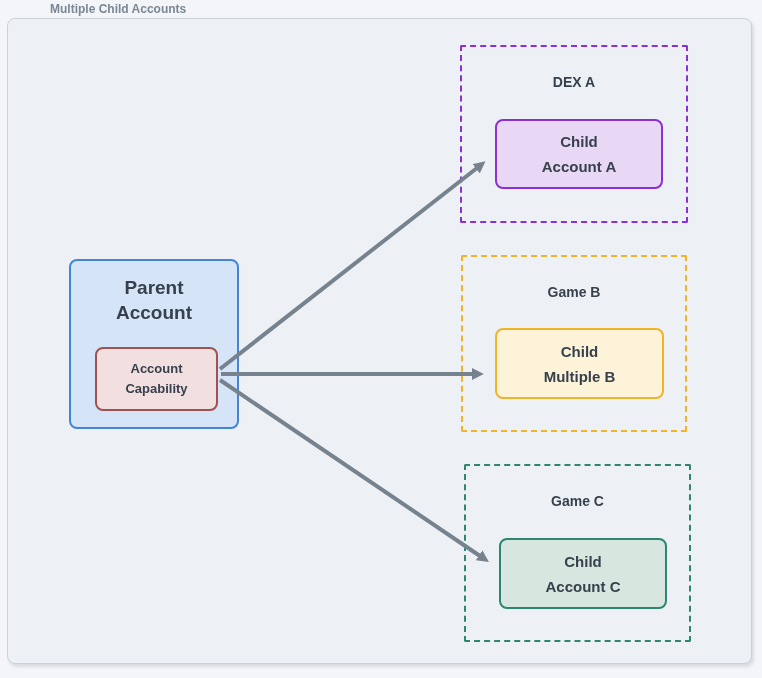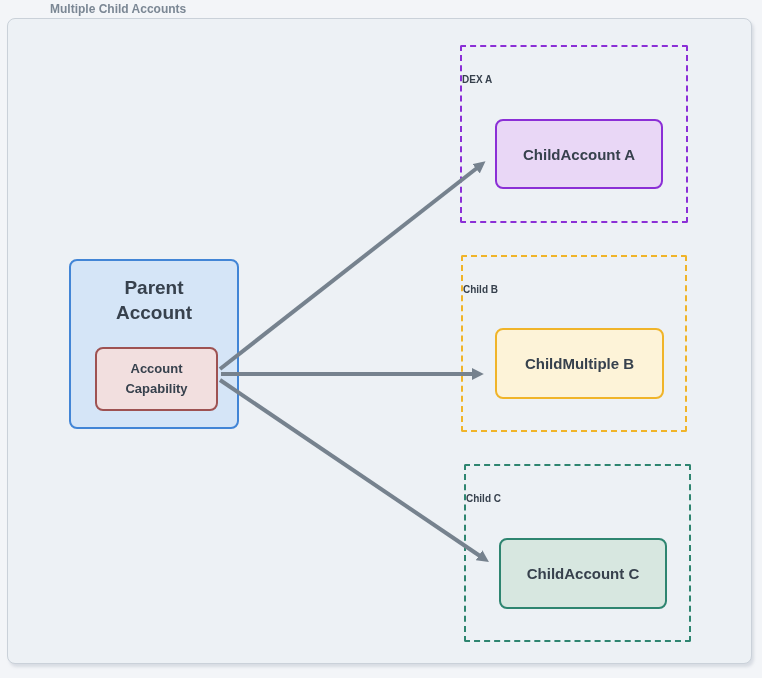--- a/index.html
+++ b/index.html
@@ -51,28 +51,28 @@
   .group {
     position: absolute;
     border-width: 2px; border-style: dashed;
     border-radius: 2px;
   }
   .group-dex  { left: 459px; top: 44px;  width: 228px; height: 178px; border-color: var(--dex-border, #8b2fd6); }
   .group-defi { left: 460px; top: 254px; width: 226px; height: 177px; border-color: var(--defi-border, #f0b429); }
   .group-game { left: 463px; top: 463px; width: 227px; height: 178px; border-color: var(--game-border, #2e8570); }
   .group-label {
     position: absolute; top: 27px; left: 0; right: 0;
-    font-size: 10px; font-weight: 600;
+    text-align: center; font-size: 14px; font-weight: 600;
     color: var(--node-text, #37414d);
   }
   .child-node {
     position: absolute;
     border-width: 2px; border-style: solid;
     border-radius: 8px;
-    display: flex; flex-direction: row; justify-content: center; align-items: center;
+    display: flex; flex-direction: column; justify-content: center; align-items: center;
     font-size: 15px; font-weight: 600; line-height: 25px;
     color: var(--node-text, #37414d);
   }
   .child-a { left: 33px; top: 72px; width: 168px; height: 70px; background: var(--dex-fill, #e9d7f6);  border-color: var(--dex-border, #8b2fd6); }
   .child-b { left: 32px; top: 71px; width: 169px; height: 71px; background: var(--defi-fill, #fdf3d8); border-color: var(--defi-border, #f0b429); }
   .child-c { left: 33px; top: 72px; width: 168px; height: 71px; background: var(--game-fill, #d7e7e0); border-color: var(--game-border, #2e8570); }
 
   .arrow-layer {
     position: absolute; left: 0; top: 0;
     width: 762px; height: 678px;
@@ -101,29 +101,29 @@
 
   <div class="group group-dex" style="left:452px; top:26px;">
     <div class="group-label">DEX A</div>
     <div class="child-node child-a">
       <div>Child</div>
       <div>Account A</div>
     </div>
   </div>
 
   <div class="group group-defi" style="left:453px; top:236px;">
-    <div class="group-label">Child B</div>
+    <div class="group-label">Game B</div>
     <div class="child-node child-b">
       <div>Child</div>
       <div>Multiple B</div>
     </div>
   </div>
 
   <div class="group group-game" style="left:456px; top:445px;">
-    <div class="group-label">Child C</div>
+    <div class="group-label">Game C</div>
     <div class="child-node child-c">
       <div>Child</div>
       <div>Account C</div>
     </div>
   </div>
 
 </div>
 
 <svg class="arrow-layer" width="762" height="678" viewBox="0 0 762 678" xmlns="http://www.w3.org/2000/svg">
   <defs>

